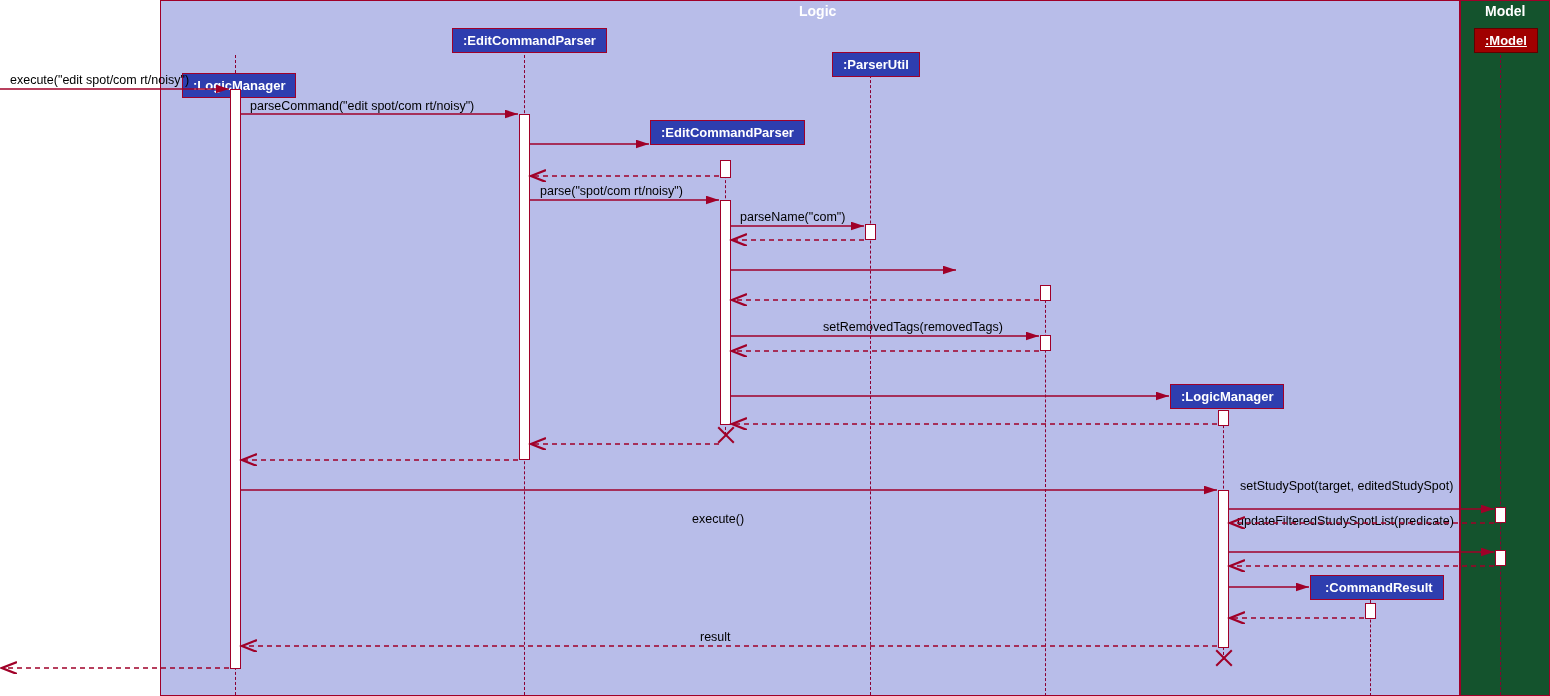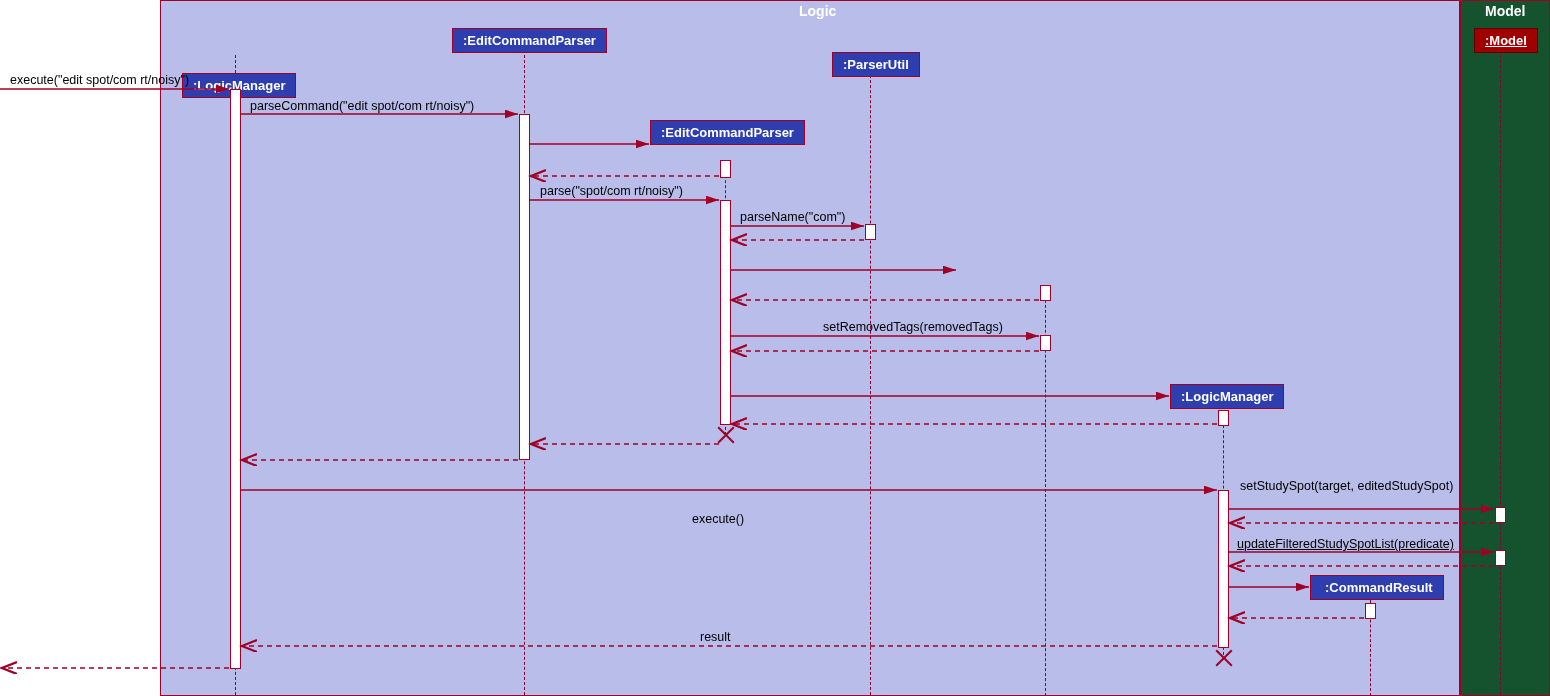--- a/index.html
+++ b/index.html
@@ -125,21 +125,21 @@
   <div class="destroyX" style="left:714px; top:424px;"></div>
   <div class="destroyX" style="left:1212px; top:647px;"></div>
 
   <div class="msg-label" style="left:10px; top:73px;">execute("edit spot/com rt/noisy")</div>
   <div class="msg-label" style="left:250px; top:99px;">parseCommand("edit spot/com rt/noisy")</div>
   <div class="msg-label" style="left:540px; top:184px;">parse("spot/com rt/noisy")</div>
   <div class="msg-label" style="left:740px; top:210px;">parseName("com")</div>
   <div class="msg-label" style="left:823px; top:320px;">setRemovedTags(removedTags)</div>
   <div class="msg-label" style="left:692px; top:476px;margin-top:36px;">execute()</div>
   <div class="msg-label" style="left:1240px; top:479px;">setStudySpot(target, editedStudySpot)</div>
-  <div class="msg-label" style="left:1237px; top:537px;text-decoration:underline;">updateFilteredStudySpotList(predicate)</div>
+  <div class="msg-label" style="left:1237px; top:514px;">updateFilteredStudySpotList(predicate)</div>
   <div class="msg-label" style="left:700px; top:630px;">result</div>
 
   <svg class="arrows">
     <defs>
       <marker id="arrow-solid" markerWidth="10" markerHeight="10" refX="9" refY="3" orient="auto">
         <path d="M0,0 L9,3 L0,6 Z" fill="#a00028"></path>
       </marker>
       <marker id="arrow-open" markerWidth="12" markerHeight="12" refX="10" refY="4" orient="auto">
         <path d="M0,0 L10,4 L0,8" fill="none" stroke="#a00028" stroke-width="1.5"></path>
       </marker>

